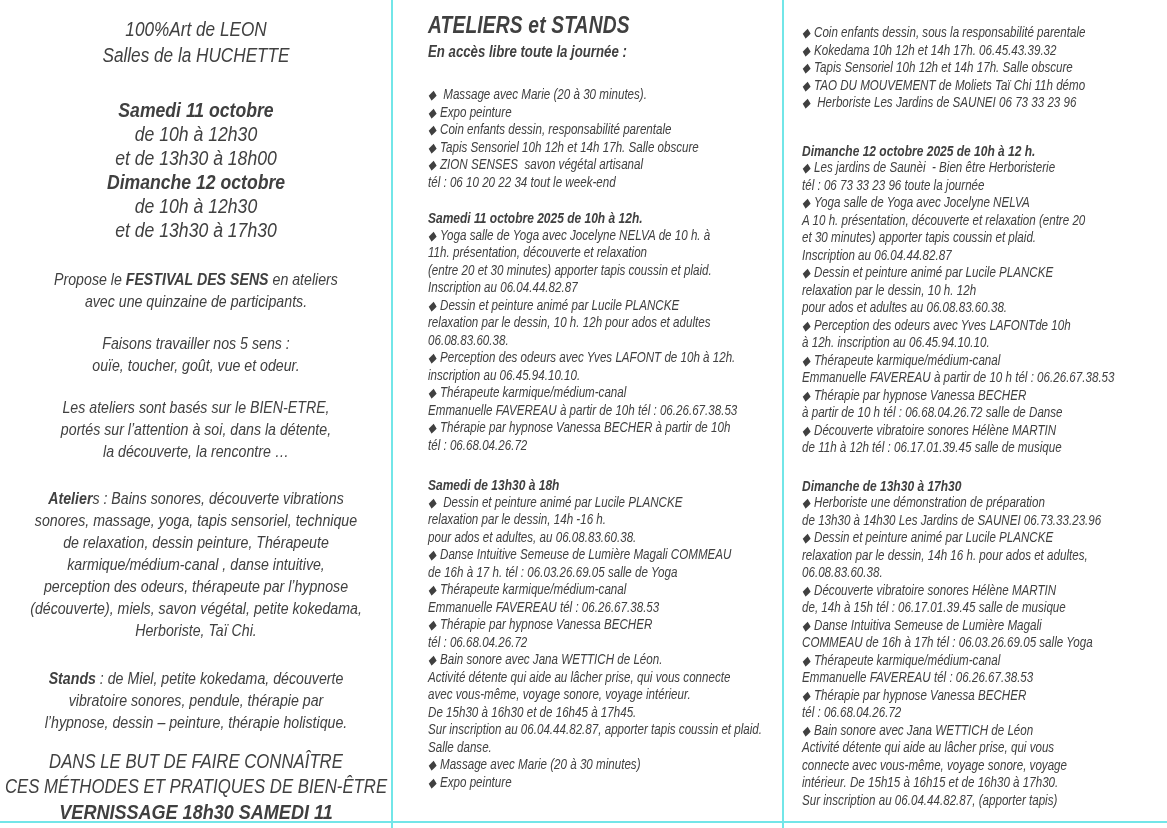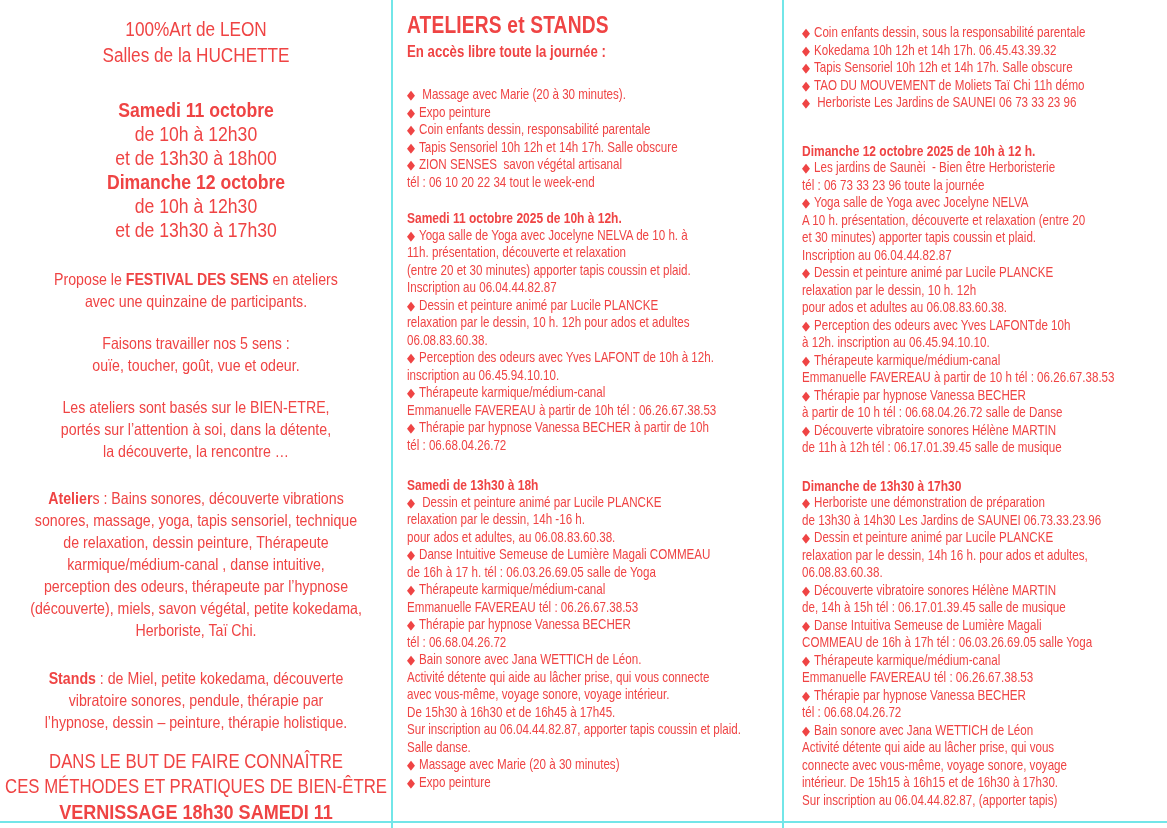--- a/index.html
+++ b/index.html
@@ -1,21 +1,21 @@
 <!DOCTYPE html>
 <html><head>
 <meta charset="utf-8">
 <style>
   html,body{margin:0;padding:0;background:#fff;}
   .page{position:relative;width:1167px;height:828px;background:#fff;overflow:hidden;
         font-family:"Liberation Sans",sans-serif;color:#121212;}
   .col{position:absolute;top:0;}
   .col1{left:0;width:392px;padding-top:16px;text-align:center;}
   .col1 .inner{width:456px;margin-left:-32px;transform:scaleX(0.859);transform-origin:50% 0;}
-  .col2{left:386px;width:389px;padding:10px 0 0 21px;}
+  .col2{left:407px;width:389px;padding:10px 0 0 21px;}
   .col2 .inner{width:460px;transform:scaleX(0.8);transform-origin:0 0;}
   .col3{left:785px;width:382px;padding:12px 0 0 17px;}
   .col3 .inner{width:446px;transform:scaleX(0.8);transform-origin:0 0;}
   .vline{position:absolute;top:0;width:2px;height:828px;}
   .v1{left:391px;} .v2{left:782px;}
   .hline{position:absolute;left:0;top:821px;width:1167px;height:2px;}
   .ln{white-space:pre;}
   .t1{font-size:20px;line-height:26px;}
   .sch{font-size:20.5px;line-height:24px;}
   .body{font-size:16.5px;line-height:22px;}
@@ -24,21 +24,21 @@
   .h1{font-size:24px;line-height:30px;font-weight:bold;letter-spacing:.2px;}
   .h2{font-size:16.5px;line-height:22px;font-weight:bold;}
   .h3{font-size:15px;line-height:17.5px;font-weight:bold;}
   .item,.cont{font-size:14.5px;line-height:17.5px;}
   .bold{font-weight:bold;}
   .bullet{margin-right:5px;font-size:13px;}
 </style>
 </head>
 <body>
 
-<div class="page" style="color: #ef4444; background: rgb(255, 255, 255);">
+<div class="page" style="color: #404040; background: rgb(255, 255, 255); font-style: italic;">
   <div class="col col1">
     <div class="inner">
         <div class="ln t1"><span>100%Art de LEON</span></div>
         <div class="ln t1"><span>Salles de la HUCHETTE</span></div>
         <div class="ln sch" style="margin-top: 30px;"><span class="bold">Samedi 11 octobre</span></div>
         <div class="ln sch"><span>de 10h à 12h30</span></div>
         <div class="ln sch"><span>et de 13h30 à 18h00</span></div>
         <div class="ln sch"><span class="bold">Dimanche 12 octobre</span></div>
         <div class="ln sch"><span>de 10h à 12h30</span></div>
         <div class="ln sch"><span>et de 13h30 à 17h30</span></div>

